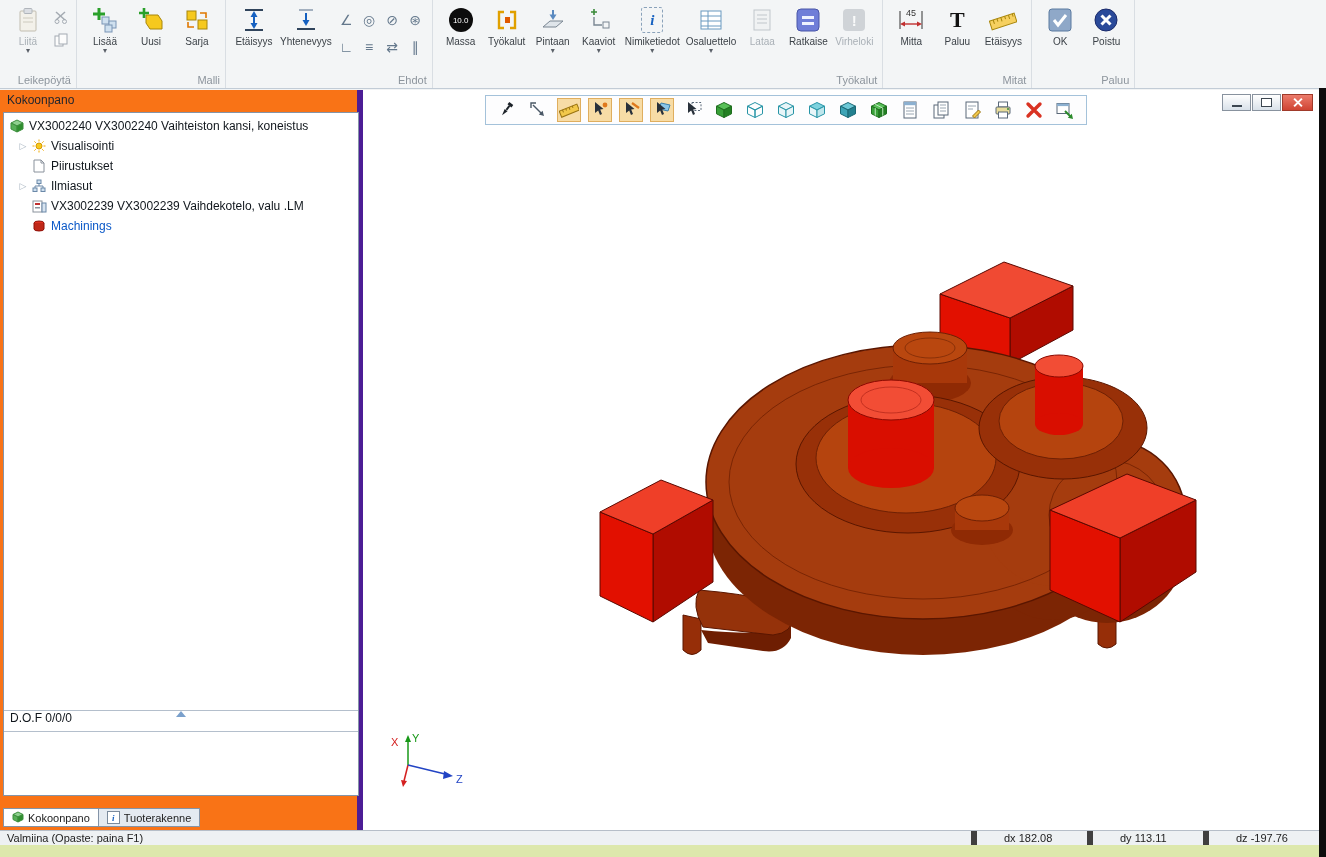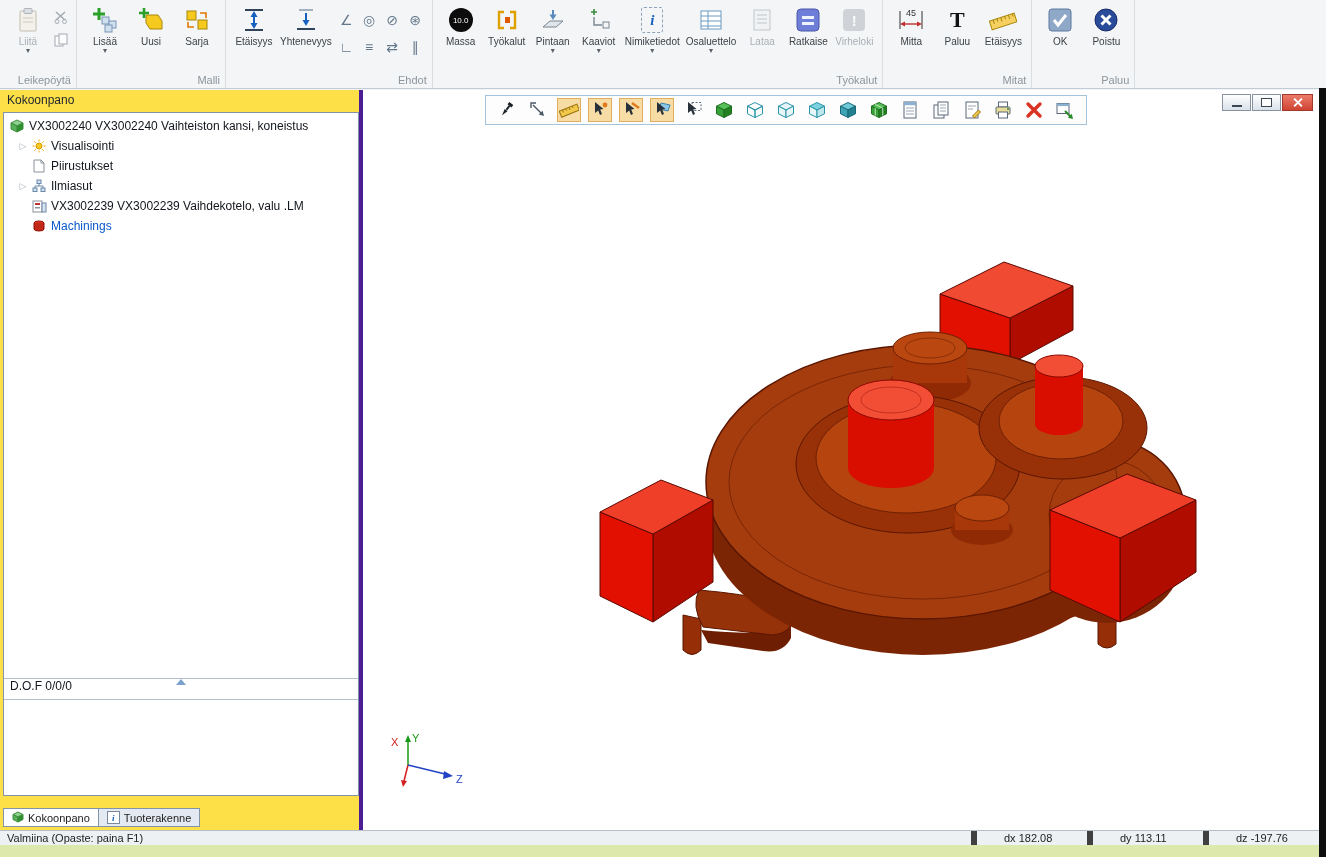--- a/index.html
+++ b/index.html
@@ -24,25 +24,25 @@
   .mini{display:flex;align-items:center;justify-content:center;font-size:14px;color:#64788c;}
   .mass-badge{width:24px;height:24px;border-radius:50%;background:#0c0c0c;color:#fff;font-size:8px;
               font-weight:normal;display:flex;align-items:center;justify-content:center;}
   .info-badge{width:20px;height:24px;border:1px dashed #8aa2ba;border-radius:3px;color:#1560c0;
               font:italic bold 15px "Liberation Serif",serif;display:flex;align-items:center;justify-content:center;}
   .err-badge{width:22px;height:22px;border-radius:4px;background:#b2b8be;color:#fff;font-weight:bold;
              font-size:15px;display:flex;align-items:center;justify-content:center;}
   .t-glyph{font:bold 22px "Liberation Serif",serif;color:#111;}
 
   
-  .sidepanel{position:absolute;left:0;top:90px;width:363px;height:740px;background:#fde047;
-             border-right:4px solid #4c1d95;box-sizing:border-box;}
+  .sidepanel{position:absolute;left:0;top:90px;width:363px;height:740px;background:#f97316;
+             border-right:6px solid #4c1d95;box-sizing:border-box;}
   .panel-title{height:21px;line-height:21px;padding-left:7px;font-size:12px;color:#1c2430;}
   .panel-box{position:absolute;left:3px;top:22px;width:356px;height:684px;background:#fff;
-             border:1px solid #8494a8;box-sizing:border-box;display:flex;flex-direction:column;}
+             border:1px solid #8494a8;box-sizing:border-box;display:flex;flex-direction:column;gap:32px;}
   .tree{height:562px;overflow:hidden;padding-top:3px;}
   .trow{height:20px;display:flex;align-items:center;font-size:12px;color:#10161c;}
   .trow .arrow{width:14px;text-align:center;color:#a8b4c0;font-size:9px;}
   .trow .noarrow{width:14px;}
   .trow .ticon{width:18px;display:flex;justify-content:center;}
   .trow.root{padding-left:4px;}
   .trow.child{padding-left:12px;}
   .trow .tlabel{margin-left:3px;white-space:nowrap;}
   .trow.link .tlabel{color:#0a58c8;}
   .dof-row{height:20px;border-top:1px solid #b4bfcc;border-bottom:1px solid #b4bfcc;display:flex;

